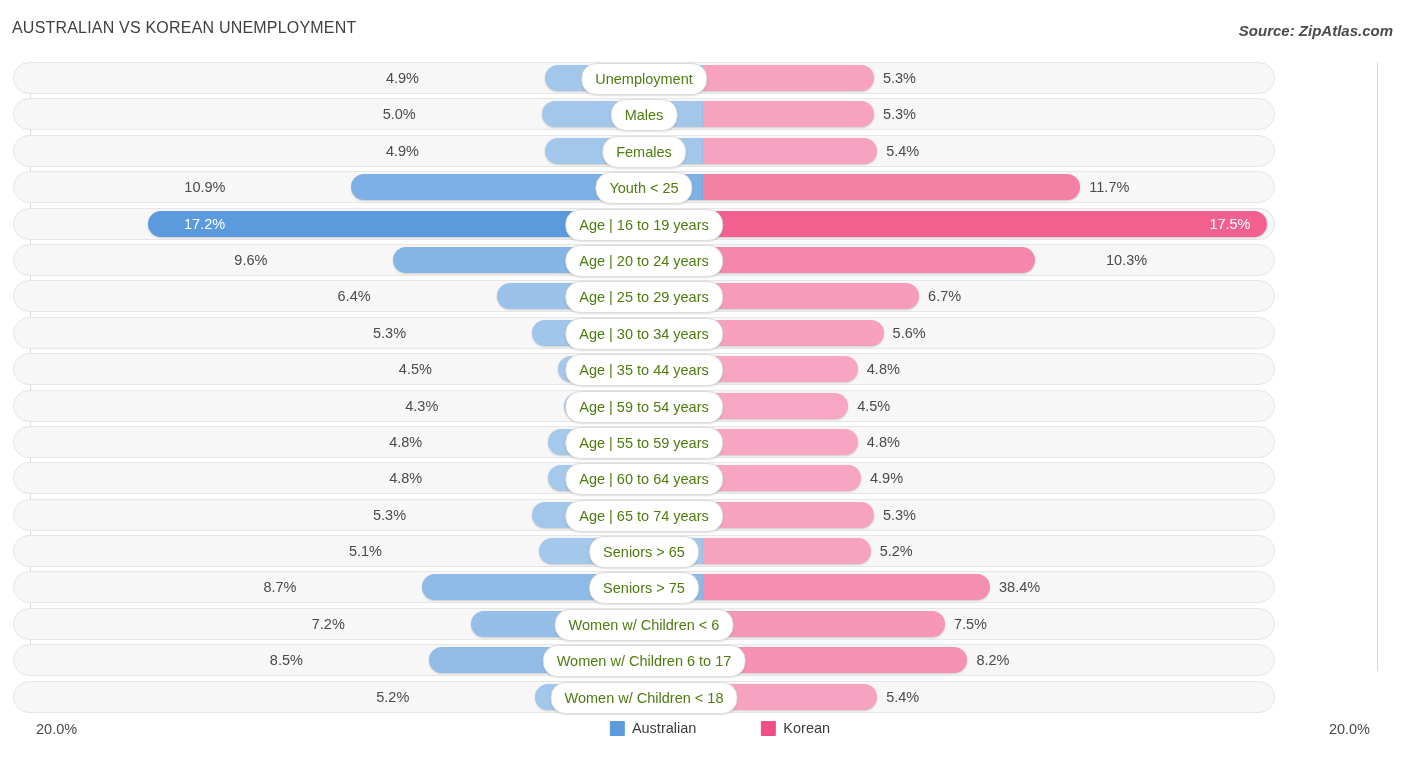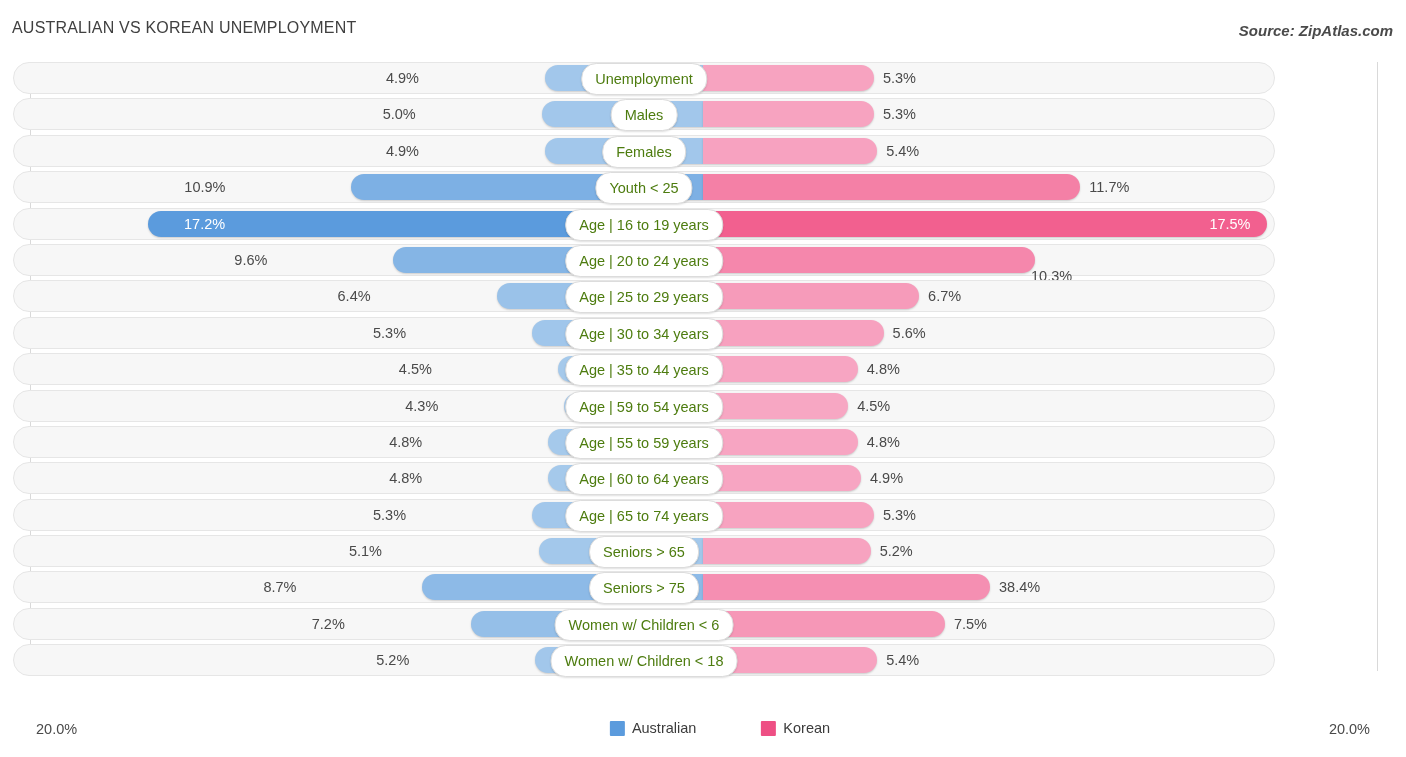--- a/index.html
+++ b/index.html
@@ -148,21 +148,21 @@
           <div class="bar right" style="left:703px;width:564.375px;background:rgb(242,96,143);"></div>
           <div class="val left inside" style="left:164px;text-align:right;margin-left:20px;">17.2%</div>
           <div class="val right inside" style="left:1209.375px;">17.5%</div>
           <div class="pill">Age | 16 to 19 years</div>
         </div>
         <div class="row">
           <div class="track"></div>
           <div class="bar left" style="left:393.40000000000003px;width:309.59999999999997px;background:rgb(133,181,229);"></div>
           <div class="bar right" style="left:703px;width:332.175px;background:rgb(245,135,172);"></div>
           <div class="val left" style="right:1020.5999999999999px;">9.6%</div>
-          <div class="val right" style="left:1031px;margin-top:16px;">10.3%</div>
+          <div class="val right" style="left:1106px;">10.3%</div>
           <div class="pill">Age | 20 to 24 years</div>
         </div>
         <div class="row">
           <div class="track"></div>
           <div class="bar left" style="left:496.6px;width:206.4px;background:rgb(154,194,233);"></div>
           <div class="bar right" style="left:703px;width:216.07500000000002px;background:rgb(246,155,186);"></div>
           <div class="val left" style="right:917.4px;">6.4%</div>
           <div class="val right" style="left:928.075px;">6.7%</div>
           <div class="pill">Age | 25 to 29 years</div>
         </div>
@@ -230,20 +230,28 @@
           <div class="val right" style="left:999.025px;">38.4%</div>
           <div class="pill">Seniors &gt; 75</div>
         </div>
         <div class="row">
           <div class="track"></div>
           <div class="bar left" style="left:470.8px;width:232.2px;background:rgb(149,191,232);"></div>
           <div class="bar right" style="left:703px;width:241.875px;background:rgb(246,151,183);"></div>
           <div class="val left" style="right:943.2px;">7.2%</div>
           <div class="val right" style="left:953.875px;">7.5%</div>
           <div class="pill">Women w/ Children &lt; 6</div>
+        </div>
+        <div class="row">
+          <div class="track"></div>
+          <div class="bar left" style="left:428.875px;width:274.125px;background:rgb(144,188,231);"></div>
+          <div class="bar right" style="left:703px;width:264.45px;background:rgb(245,145,179);"></div>
+          <div class="val left" style="right:985.125px;">8.5%</div>
+          <div class="val right" style="left:976.45px;">8.2%</div>
+          <div class="pill">Women w/ Children 6 to 17</div>
         </div>
         <div class="row">
           <div class="track"></div>
           <div class="bar left" style="left:535.3px;width:167.70000000000002px;background:rgb(162,199,235);"></div>
           <div class="bar right" style="left:703px;width:174.15px;background:rgb(247,162,192);"></div>
           <div class="val left" style="right:878.7px;">5.2%</div>
           <div class="val right" style="left:886.15px;">5.4%</div>
           <div class="pill">Women w/ Children &lt; 18</div>
         </div>
       </div>

